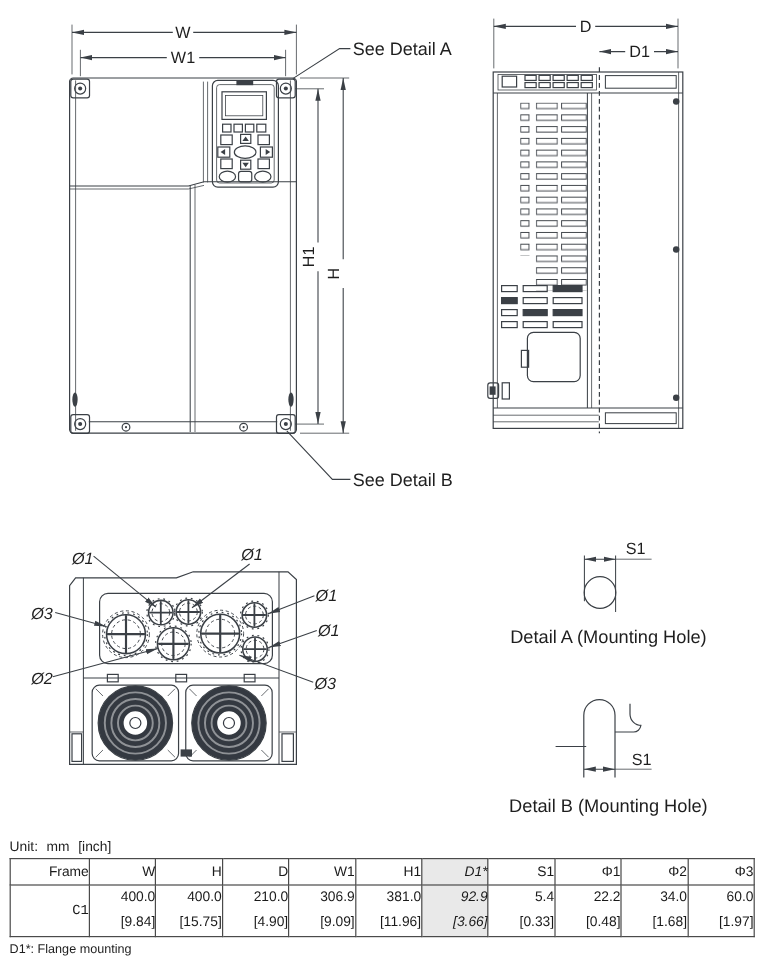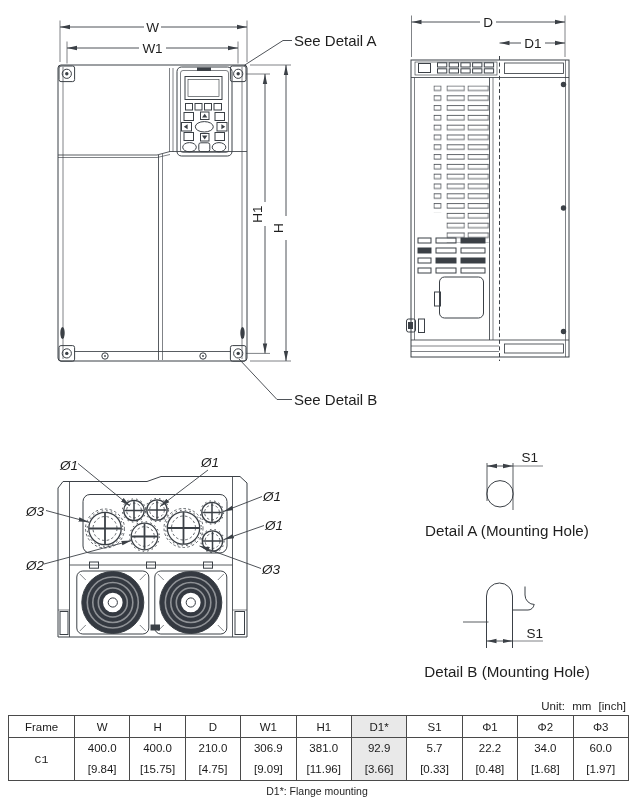--- a/index.html
+++ b/index.html
@@ -17,29 +17,29 @@
   .scal{fill:none;stroke:#3b4046;stroke-width:1;stroke-dasharray:1.5 3.2;}
   .cross{fill:none;stroke:#3b4046;stroke-width:1.8;stroke-linecap:round;}
   .crossS{fill:none;stroke:#3b4046;stroke-width:1.5;stroke-linecap:round;}
   .ring{fill:none;stroke:#ffffff;stroke-opacity:.45;stroke-width:1.6;}
   .dimtxt{font-size:13.5px;}
   .callout{font-size:15px;}
   .vtitle{font-size:15.2px;}
   .phi{font-size:13.5px;font-style:italic;}
 
   .table-wrap{position:absolute;left:8px;top:700px;width:620px;}
-  .unit-note{text-align:right;font-size:11.5px;word-spacing:4px;margin:0 2px 3px 0;}
+  .unit-note{font-size:11.5px;word-spacing:4px;margin:0 2px 3px 0;}
   table.dims{width:620px;border-collapse:collapse;table-layout:fixed;}
-  table.dims th,table.dims td{border:1px solid #4a4a4a;text-align:center;
+  table.dims th,table.dims td{border:1px solid #4a4a4a;text-align:right;
       font-size:11.5px;font-weight:normal;padding:0;color:#1a1a1a;}
   table.dims th{height:21px;}
   table.dims td div{line-height:21px;height:21px;}
   td.frame-cell{font-size:11.5px;font-family:Liberation Mono, monospace;}
-  .hl{background:#e9e9e9;}
-  .footnote{text-align:center;font-size:10.5px;margin:4px 2px 0 0;}
+  .hl{background:#e9e9e9;font-style:italic;}
+  .footnote{text-align:left;font-size:10.5px;margin:4px 2px 0 0;}
 </style>
 </head>
 <body>
 
 <div class="page">
 
 <svg width="634" height="697" viewBox="0 0 634 697">
   <defs>
     <marker id="arr" viewBox="0 0 10 6" refX="10" refY="3" markerWidth="10" markerHeight="6" markerUnits="userSpaceOnUse" orient="auto-start-reverse">
       <path d="M10,3 L0,0.8 L0,5.2 Z" fill="#3b4046"></path>
@@ -357,36 +357,36 @@
       <td>
               <div>400.0</div>
               <div>[9.84]</div>
             </td>
       <td>
               <div>400.0</div>
               <div>[15.75]</div>
             </td>
       <td>
               <div>210.0</div>
-              <div>[4.75]</div>
+              <div>[4.90]</div>
             </td>
       <td>
               <div>306.9</div>
               <div>[9.09]</div>
             </td>
       <td>
               <div>381.0</div>
               <div>[11.96]</div>
             </td>
       <td class="hl">
               <div>92.9</div>
               <div>[3.66]</div>
             </td>
       <td>
-              <div>5.7</div>
+              <div>5.4</div>
               <div>[0.33]</div>
             </td>
       <td>
               <div>22.2</div>
               <div>[0.48]</div>
             </td>
       <td>
               <div>34.0</div>
               <div>[1.68]</div>
             </td>

